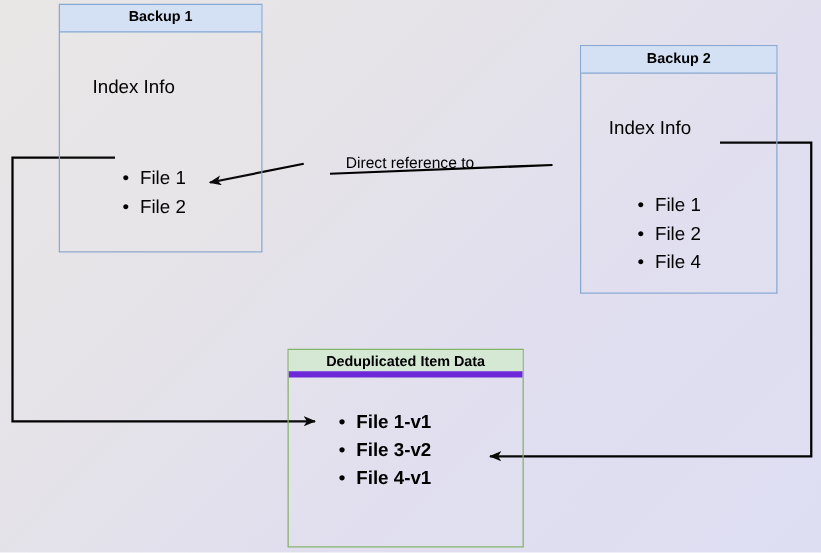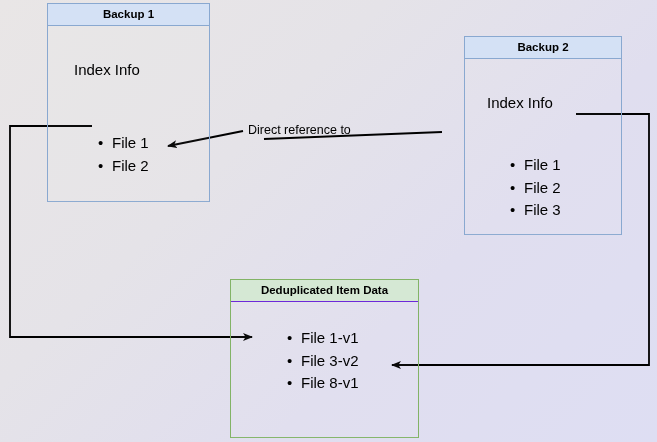--- a/index.html
+++ b/index.html
@@ -53,21 +53,21 @@
     border-bottom: 1px solid #89a8d0;
   }
   .node-blue .node-body {
     border: none;
   }
   .node-green {
     border: 1px solid #82b366;
   }
   .node-green .node-header {
     background: #d5e8d4;
-    border-bottom: 1px solid #6d28d9;
+    border-bottom: 5px solid #6d28d9;
   }
   .index-label {
     position: absolute;
     font-size: 15px;
     color: #000000;
   }
   .file-list {
     position: absolute;
     margin: 0;
     padding: 0;
@@ -89,20 +89,21 @@
     font-size: 15px;
     line-height: 22.5px;
   }
   .green-list li {
     line-height: 22.6px;
   }
   .edge-note {
     position: absolute;
     font-size: 12.5px;
     color: #000;
+    text-align: center;
     line-height: 15px;
     white-space: nowrap;
   }
 </style>
 </head>
 <body>
 
 <div id="diagram-canvas">
 
   <svg class="edge-layer" viewBox="0 0 657 442" width="657" height="442">
@@ -146,32 +147,32 @@
     </div>
   </div>
 
   <div class="node node-blue" style="left:464px; top:3px; width:158px; height:199px;margin-top:33px;">
     <div class="node-header">Backup 2</div>
     <div class="node-body" style="height:176px;">
       <div class="index-label" style="left:22px; top:35px;">Index Info</div>
       <ul class="file-list" style="left:45px; top:95px;">
         <li>File 1</li>
         <li>File 2</li>
-        <li>File 3</li>
+        <li>File 4</li>
       </ul>
     </div>
   </div>
 
   <div class="node node-green" style="left:230px; top:279px; width:189px; height:159px;">
     <div class="node-header">Deduplicated Item Data</div>
     <div class="node-body" style="height:136px;">
-      <ul class="file-list green-list" style="left:56px; top:25px;">
+      <ul class="file-list green-list" style="left:40px; top:25px;font-weight:bold;">
         <li>File 1-v1</li>
         <li>File 3-v2</li>
-        <li>File 8-v1</li>
+        <li>File 4-v1</li>
       </ul>
     </div>
   </div>
 
   <div class="edge-note" style="left:248px; top:123px; width:160px;">
     <div>Direct reference to</div>
   </div>
 
 </div>
 

